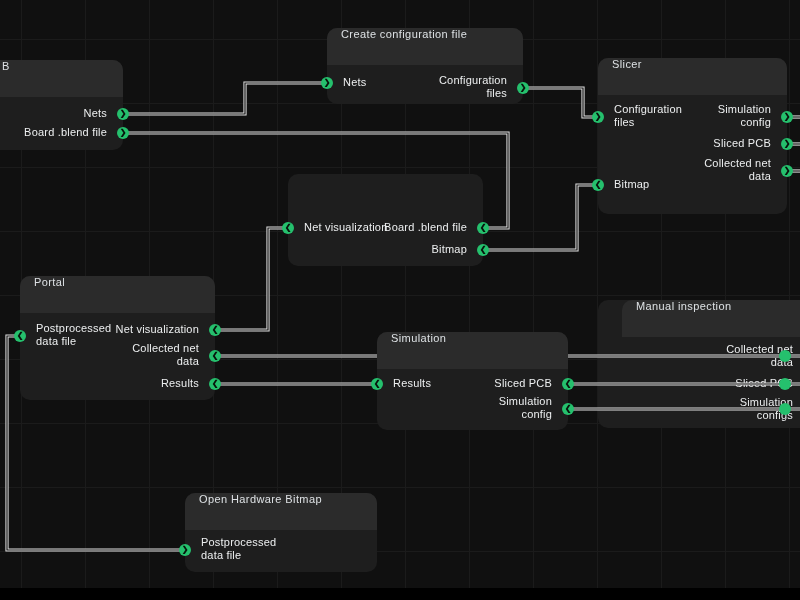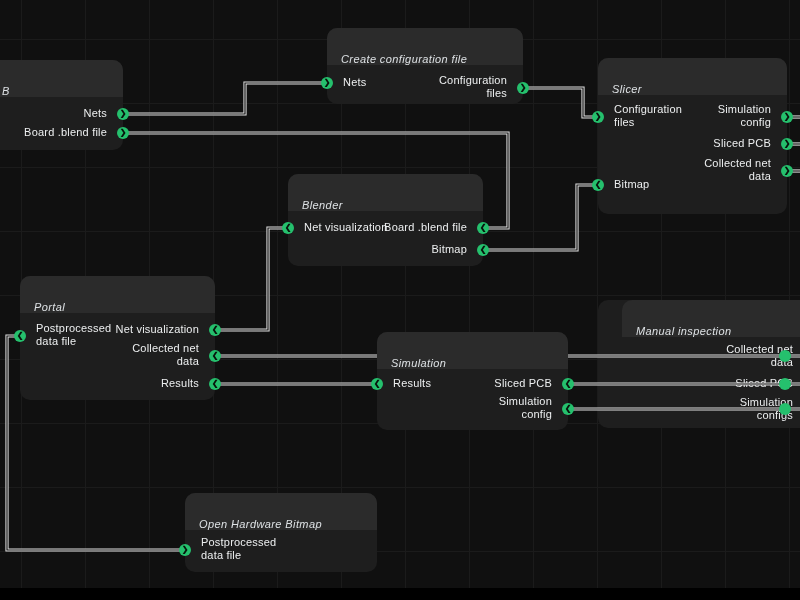--- a/index.html
+++ b/index.html
@@ -12,21 +12,21 @@
     background-color:var(--bg);
     background-image:
       linear-gradient(to right, var(--grid) 1px, transparent 1px),
       linear-gradient(to bottom, var(--grid) 1px, transparent 1px);
     background-size:64px 64px;background-position:21px 39px;
     font-family:"Liberation Sans", sans-serif;
   }
   .node{position:absolute;background:var(--body);border-radius:10px;z-index:3;}
   .node.under{z-index:1;}
   .nheader{height:37px;background:var(--header);border-radius:10px 10px 0 0;
-    display:flex;align-items:flex-end;padding:0 14px;font-style:italic;}
+    display:flex;align-items:flex-start;padding:0 14px;}
   .ntitle{color:#dde1e4;font-size:11px;letter-spacing:.4px;white-space:nowrap;}
   .plabel{position:absolute;color:var(--text);font-size:11px;line-height:13px;
     letter-spacing:.2px;white-space:pre-line;}
   .plabel.r{text-align:right;}
   #edges{position:absolute;left:0;top:0;z-index:2;}
   .edge{fill:none;stroke:var(--edge);stroke-width:3.2px;}
   .edge-core{fill:none;stroke:#151515;stroke-width:1.2px;pointer-events:none;}
   .port{position:absolute;width:12px;height:12px;border-radius:50%;
     background:var(--port);z-index:4;display:flex;align-items:center;
     justify-content:center;font-size:8px;font-weight:bold;color:#08130c;
@@ -104,23 +104,20 @@
 files</div>
     <div class="plabel" style="left:16px;top:120px;">Bitmap</div>
     <div class="plabel r" style="right:16px;top:45px;">Simulation
 config</div>
     <div class="plabel r" style="right:16px;top:79px;">Sliced PCB</div>
     <div class="plabel r" style="right:16px;top:99px;">Collected net
 data</div>
   </div>
 
   <div class="node" style="left:288px;top:174px;width:195px;height:92px;">
-    <div class="nheader">
-      <span class="ntitle">Blender</span>
-    </div>
     <div class="plabel" style="left:16px;top:47px;">Net visualization</div>
     <div class="plabel r" style="right:16px;top:47px;">Board .blend file</div>
     <div class="plabel r" style="right:16px;top:69px;">Bitmap</div>
   </div>
 
   <div class="node" style="left:20px;top:276px;width:195px;height:124px;">
     <div class="nheader">
       <span class="ntitle">Portal</span>
     </div>
     <div class="plabel" style="left:16px;top:46px;">Postprocessed

